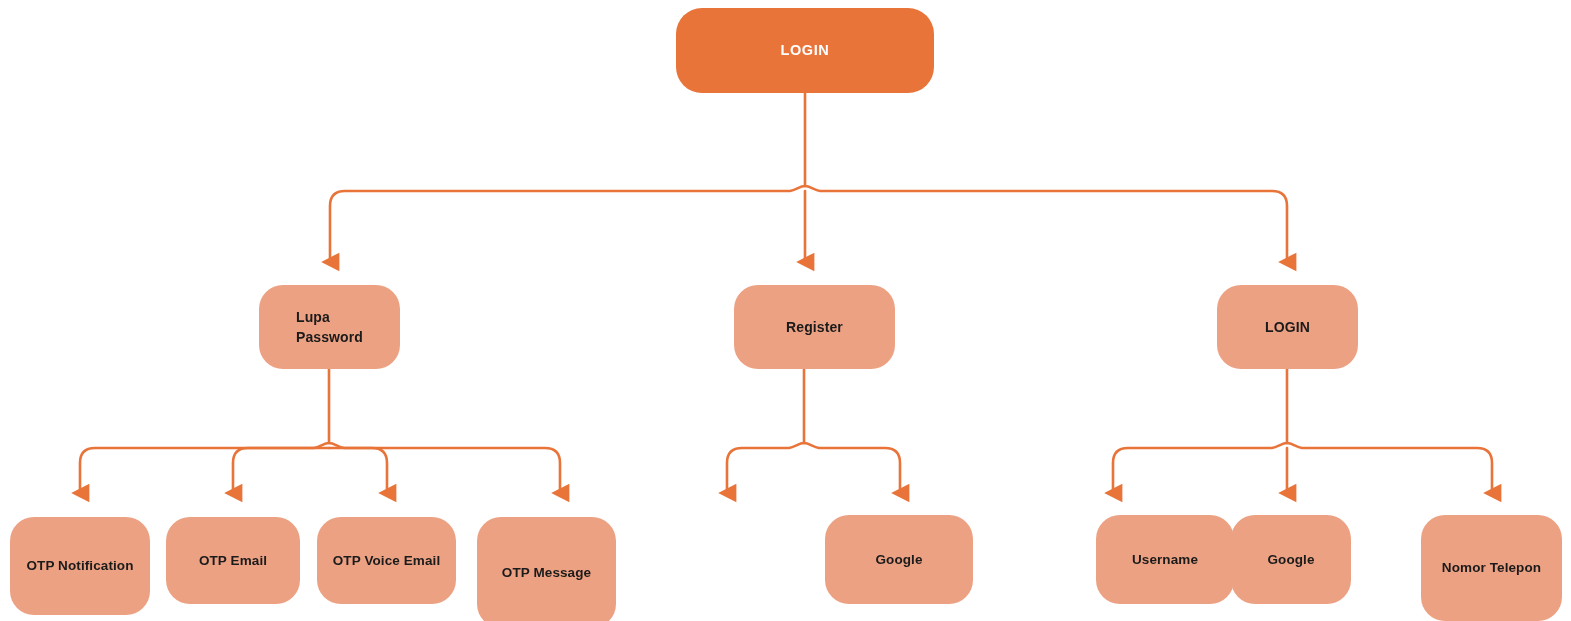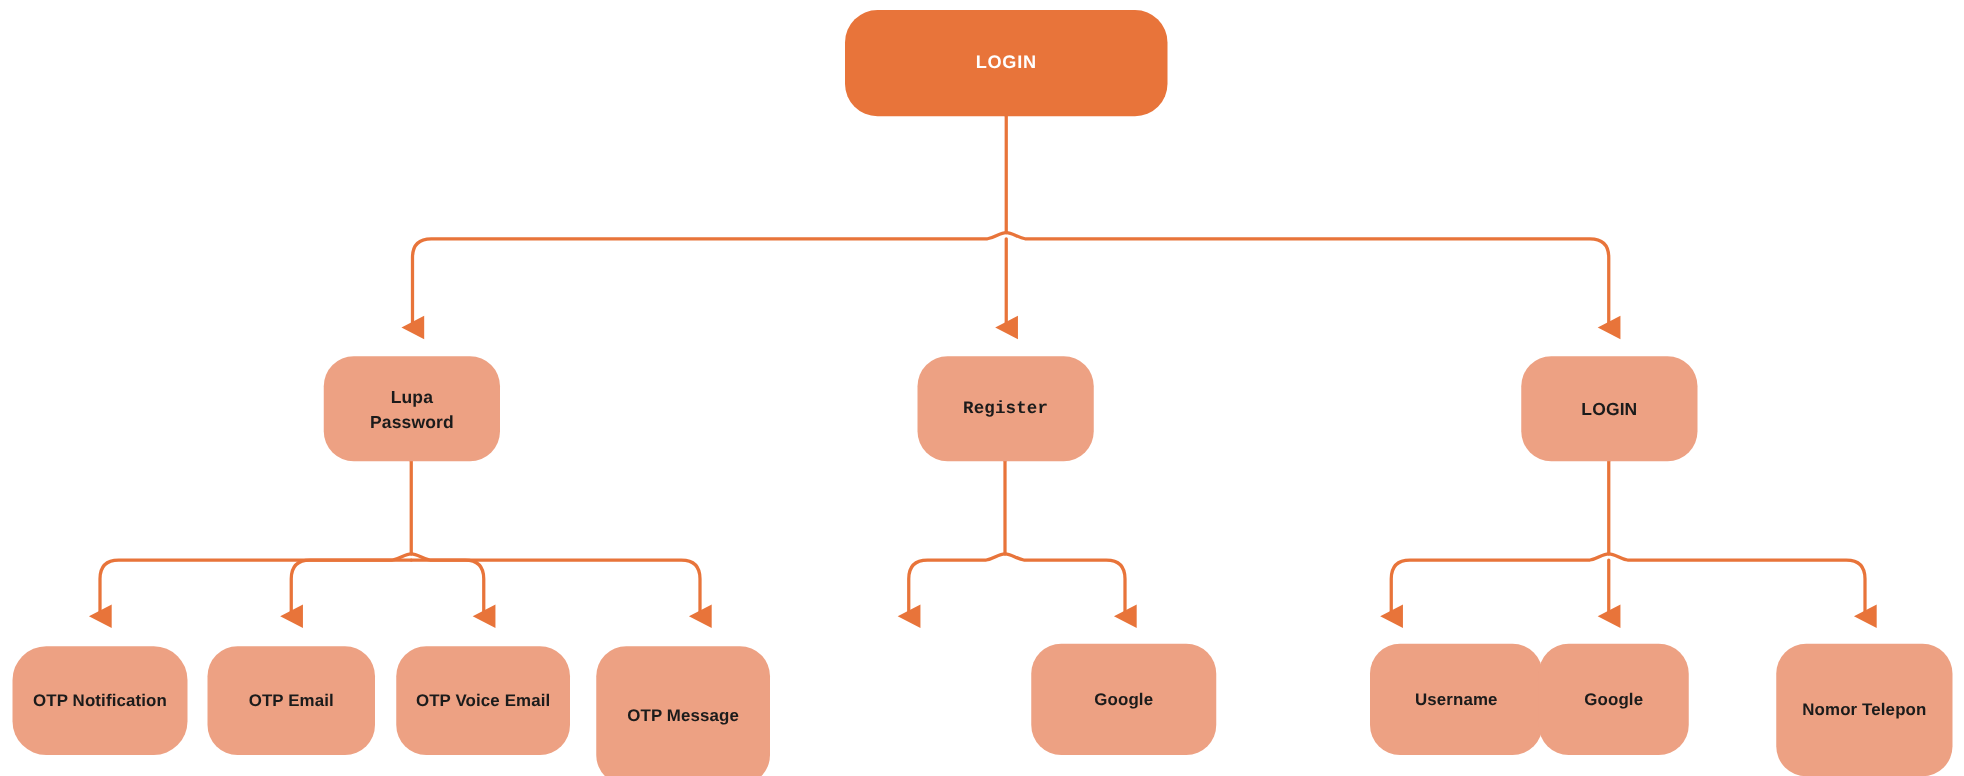--- a/index.html
+++ b/index.html
@@ -22,21 +22,20 @@
     width: 1571px;
     height: 621px;
     pointer-events: none;
   }
   .node {
     position: absolute;
     box-sizing: border-box;
     display: flex;
     align-items: center;
     justify-content: center;
-    text-align: center;
     font-weight: bold;
     line-height: 1.45;
     letter-spacing: 0.1px;
     padding: 4px 11px;
   }
   .node.root {
     background: #E8743A;
     color: #ffffff;
     border-radius: 26px;
     font-size: 14.5px;
@@ -98,29 +97,29 @@
 
   <div class="node root" id="node-root-login" style="left:676px; top:8px; width:258px; height:85px;">
     <span class="label">LOGIN</span>
   </div>
 
   <div class="node mid" id="node-lupa-password" style="left:259px; top:285px; width:141px; height:84px;">
     <span class="label">Lupa
 Password</span>
   </div>
 
-  <div class="node mid" id="node-register" style="left:734px; top:285px; width:141px; height:84px;font-family:Liberation Mono, monospace;">
+  <div class="node mid" id="node-register" style="left:734px; top:285px; width:161px; height:84px;">
     <span class="label">Register</span>
   </div>
 
   <div class="node mid" id="node-login-branch" style="left:1217px; top:285px; width:141px; height:84px;">
     <span class="label">LOGIN</span>
   </div>
 
-  <div class="node leaf" id="node-otp-notification" style="left:10px; top:517px; width:140px; height:87px;border-radius:27px;">
+  <div class="node leaf" id="node-otp-notification" style="left:10px; top:517px; width:140px; height:98px;">
     <span class="label">OTP Notification</span>
   </div>
 
   <div class="node leaf" id="node-otp-email" style="left:166px; top:517px; width:134px; height:87px;">
     <span class="label">OTP  Email</span>
   </div>
 
   <div class="node leaf" id="node-otp-voice-call" style="left:317px; top:517px; width:139px; height:87px;">
     <span class="label">OTP Voice Email</span>
   </div>

